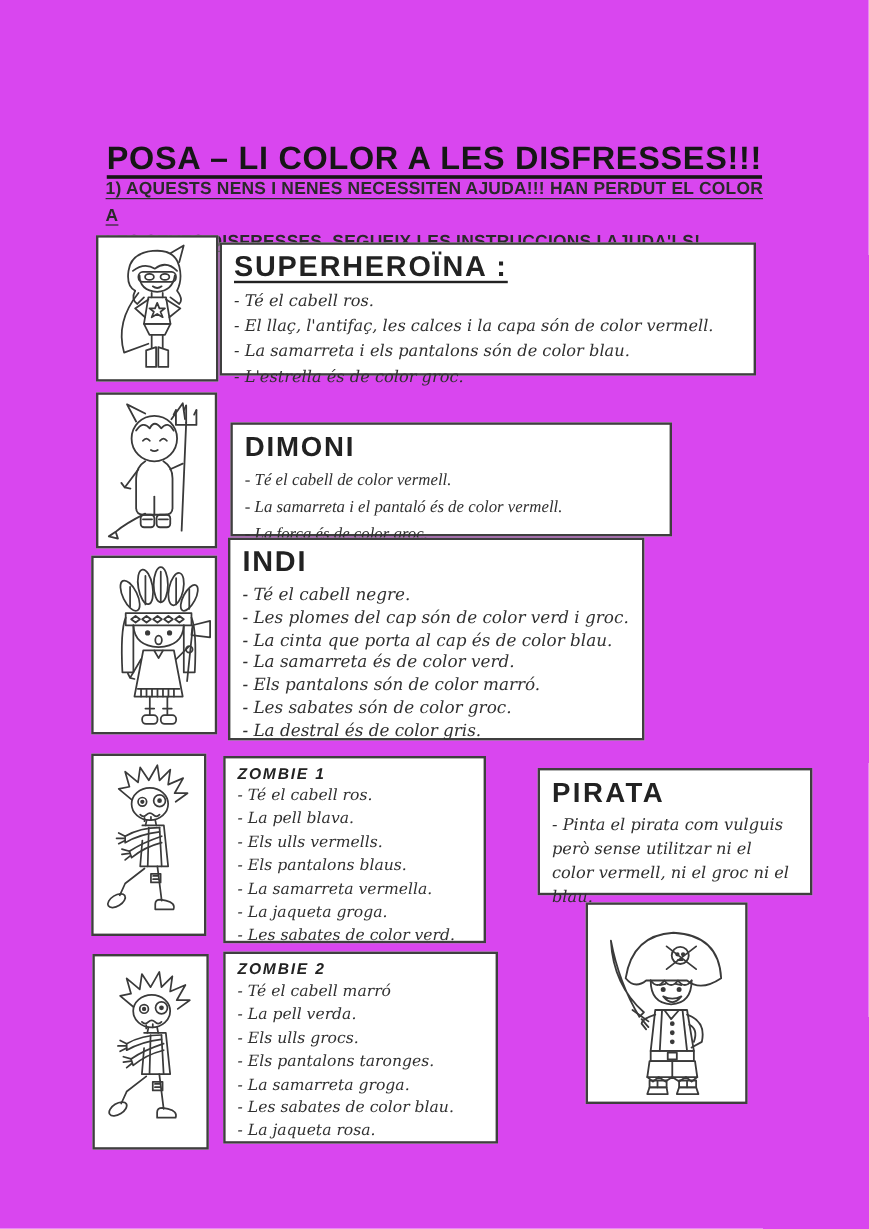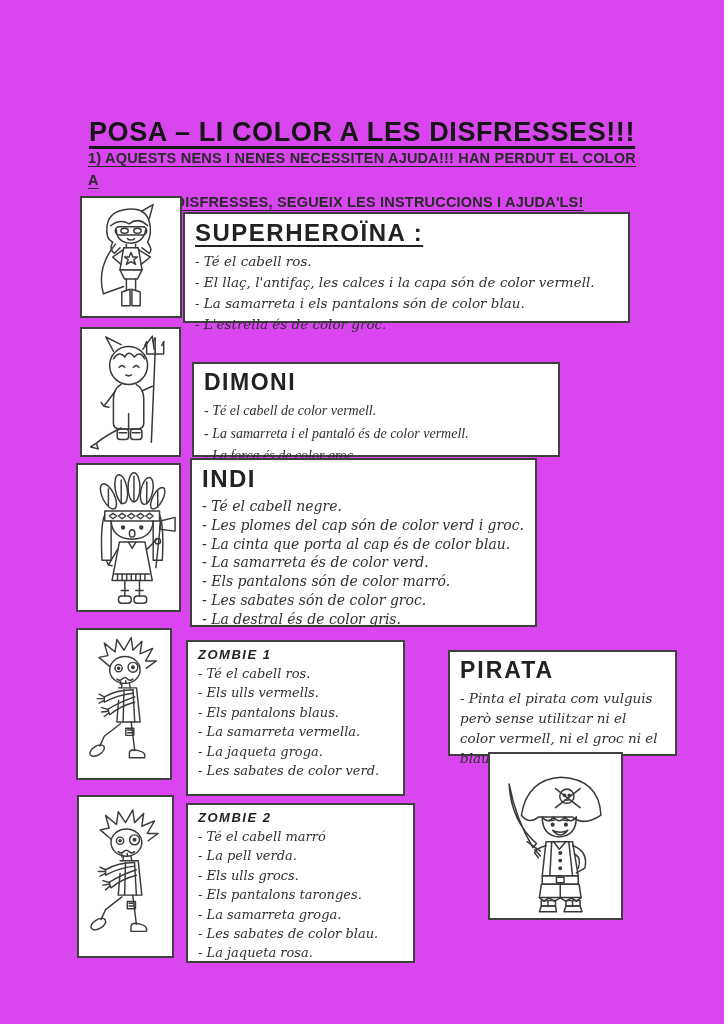--- a/index.html
+++ b/index.html
@@ -12,21 +12,21 @@
 
   .instructions { position:absolute; left:88px; top:147px; width:560px;
                   font-size:14.5px; line-height:22px; font-weight:600; letter-spacing:0.2px; color:#2a2a2a; }
   .instructions div { text-decoration:underline; text-underline-offset:3px; }
 
   .figbox { position:absolute; border:2px solid #3f3f3f; background:#fff; box-sizing:border-box;
             display:flex; align-items:center; justify-content:center; }
   .figbox svg { display:block; }
 
   .tbox { position:absolute; border:2px solid #3f3f3f; background:#fff; box-sizing:border-box;
-          padding:5px 10px;margin-top:10px; }
+          padding:5px 10px; }
   .tbox h2 { margin:0 0 4px 0; font-weight:700; color:#222; letter-spacing:1.5px; }
   .tbox h2.u { text-decoration:underline; text-underline-offset:4px; text-decoration-thickness:2px; }
   .tbox ul { margin:0; padding:0; list-style:none; font-family:"DejaVu Serif", serif;
              font-style:italic; color:#303030; }
   .tbox li::before { content:"- "; }
 
   .sec-superheroina h2 { font-size:24px; }
   .sec-superheroina li { font-size:13.5px; line-height:21px; }
 
   .sec-dimoni h2 { font-size:23px; }
@@ -195,20 +195,21 @@
         <rect x="50" y="103" width="9" height="8"></rect>
         <path d="M52,105 l5,0 M52,108 l5,0"></path>
       </g>
     </svg>
   </div>
 
   <div class="tbox sec-zombie" style="left:186px; top:630px; width:219px; height:156px;">
     <h2>ZOMBIE 1</h2>
     <ul>
       <li>Té el cabell ros.</li>
+      <li>La pell blava.</li>
       <li>Els ulls vermells.</li>
       <li>Els pantalons blaus.</li>
       <li>La samarreta vermella.</li>
       <li>La jaqueta groga.</li>
       <li>Les sabates de color verd.</li>
     </ul>
   </div>
 
   <div class="tbox sec-pirata" style="left:448px; top:640px; width:229px; height:106px;">
     <h2>PIRATA</h2>

